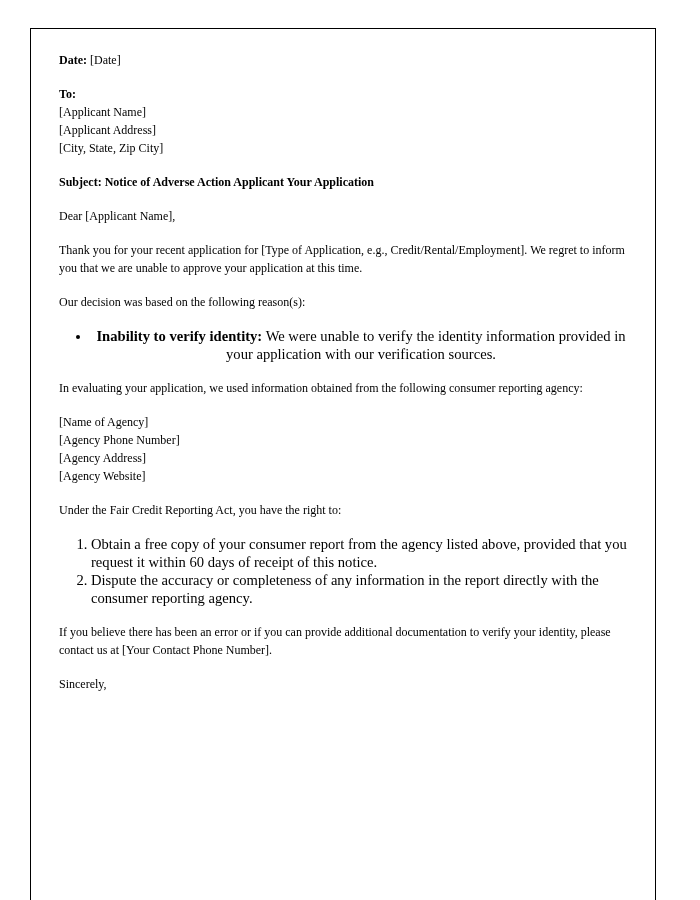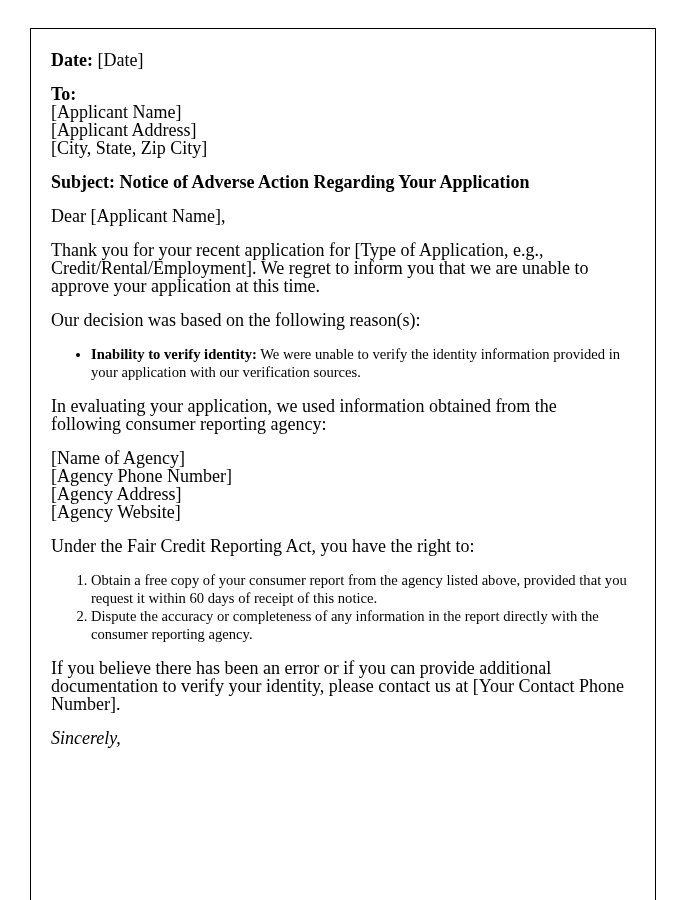--- a/index.html
+++ b/index.html
@@ -18,52 +18,52 @@
     position: absolute;
     left: 30px;
     top: 28px;
     width: 626px;
     height: 1080px; 
     border: 1px solid #000000;
     background: #ffffff;
     padding: 22px 24px 22px 20px;
   }
   .block {
-    font-size: 18px;
+    font-size: 12px;
     line-height: 18px;
-    margin: 0 0 16px 0;
+    margin: 0 0 16px 8px;
   }
-  .block:last-child { margin-bottom: 0; font-style: italic; }
+  .block:last-child { margin-bottom: 0; }
   .line { line-height: 18px; }
   strong, b { font-weight: bold; }
   ul.bullets, ol.numbered {
     font-size: 14.6px;
     line-height: 18px;
     margin: 0 0 16px 0;
     padding-left: 40px;
   }
-  ul.bullets { list-style: disc outside; }
+  ul.bullets { list-style: disc outside; text-align: center; }
   ol.numbered { list-style: decimal outside; }
   li { line-height: 18px; }
 </style>
 </head>
 <body>
 
 <div class="page">
 
   <p class="block"><strong>Date:</strong> <span>[Date]</span></p>
 
   <div class="block">
     <div class="line"><strong>To:</strong></div>
     <div class="line">[Applicant Name]</div>
     <div class="line">[Applicant Address]</div>
     <div class="line">[City, State, Zip City]</div>
   </div>
 
-  <p class="block"><strong>Subject: Notice of Adverse Action Regarding Your Application</strong></p>
+  <p class="block"><strong>Subject: Notice of Adverse Action Applicant Your Application</strong></p>
 
   <p class="block">Dear [Applicant Name],</p>
 
   <p class="block">Thank you for your recent application for [Type of Application, e.g., Credit/Rental/Employment]. We regret to inform you that we are unable to approve your application at this time.</p>
 
   <p class="block">Our decision was based on the following reason(s):</p>
 
   <ul class="bullets">
     <li><strong>Inability to verify identity:</strong> <span>We were unable to verify the identity information provided in your application with our verification sources.</span></li>
   </ul>

